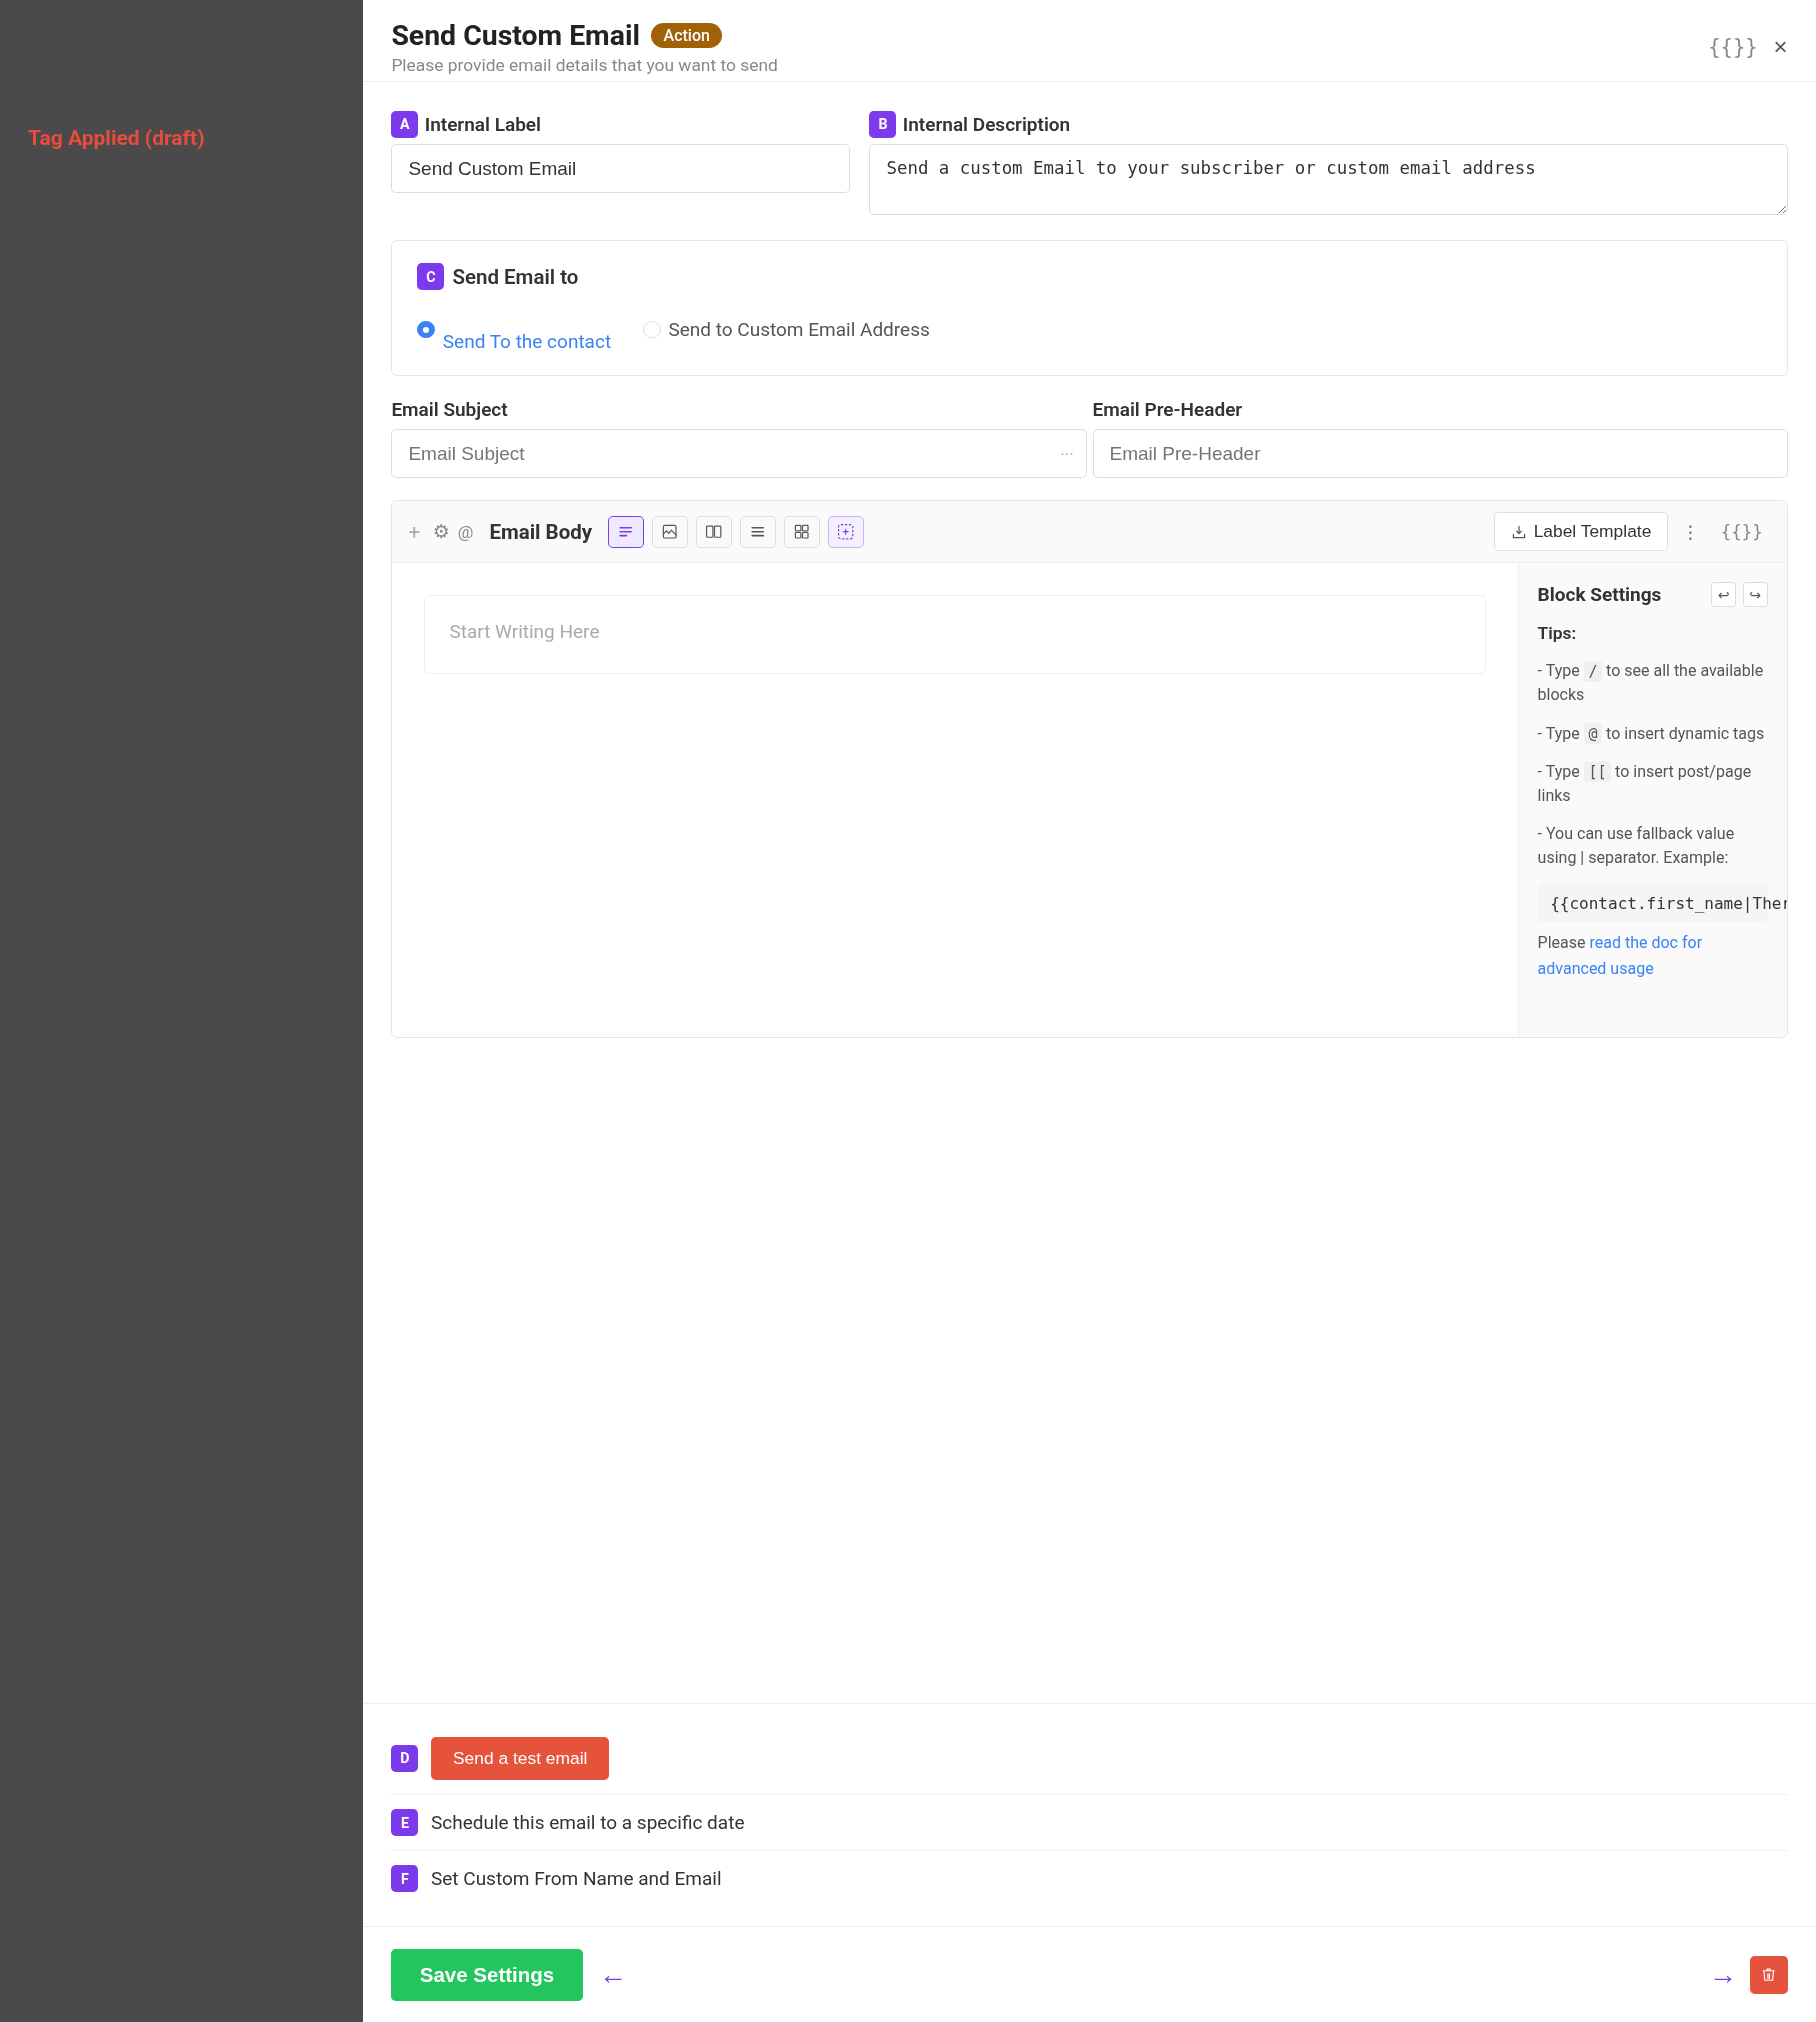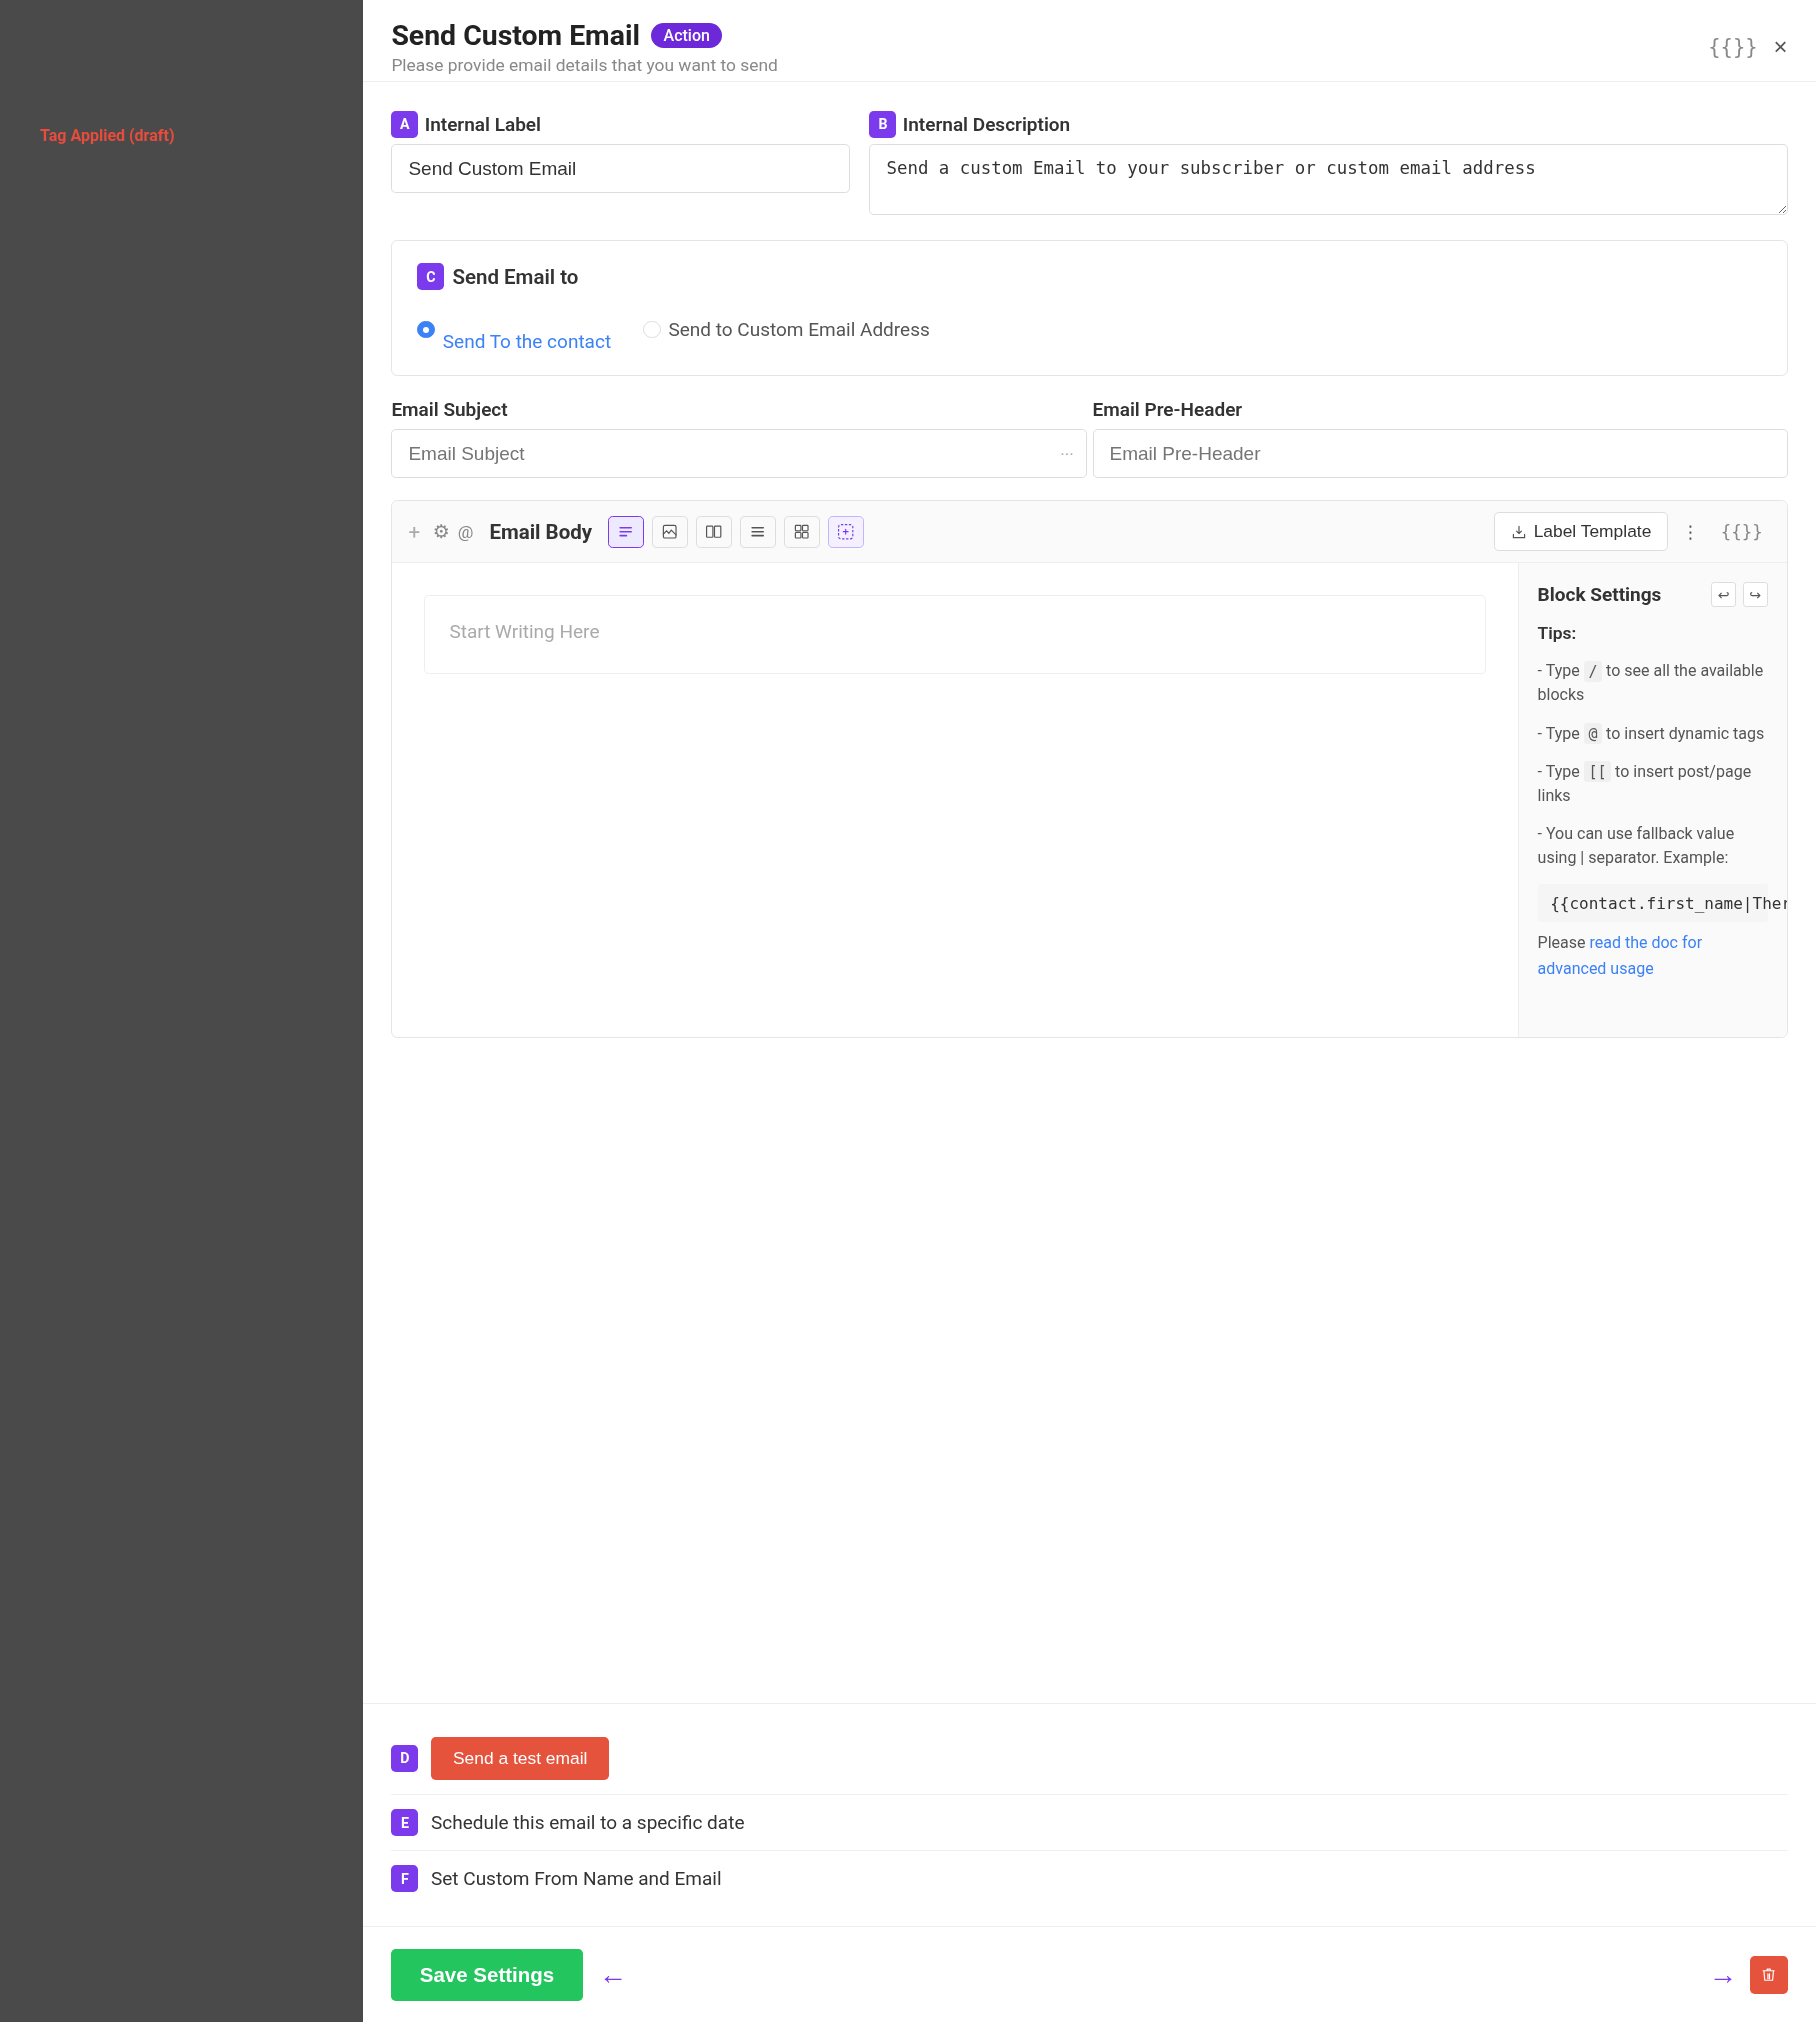--- a/index.html
+++ b/index.html
@@ -15,24 +15,24 @@
     .left-panel {
       position: absolute;
       left: 0; top: 0;
       width: 363px;
       height: 100%;
       background: #4a4a4a;
     }
 
     .tag-applied {
       position: absolute;
-      left: 40px;
+      left: 28px;
       top: 126px;
       color: #ccc;
-      font-size: 16px;
+      font-size: 21px;
     }
     .tag-applied span {
       color: #e74c3c;
       font-weight: bold;
     }
 
     .modal {
       position: absolute;
       left: 363px;
       top: 0;
@@ -61,21 +61,21 @@
       display: flex;
       align-items: center;
       gap: 11px;
     }
     .modal-title {
       font-size: 28.4px;
       font-weight: 700;
       color: #222;
     }
     .action-badge {
-      background: #6d28d9;
+      background: #a16207;
       color: #fff;
       font-size: 16px;
       padding: 3.2px 12.6px;
       border-radius: 16px;
       font-weight: 500;
     }
     .modal-subtitle {
       font-size: 17.4px;
       color: #888;
       margin-top: 3.2px;

